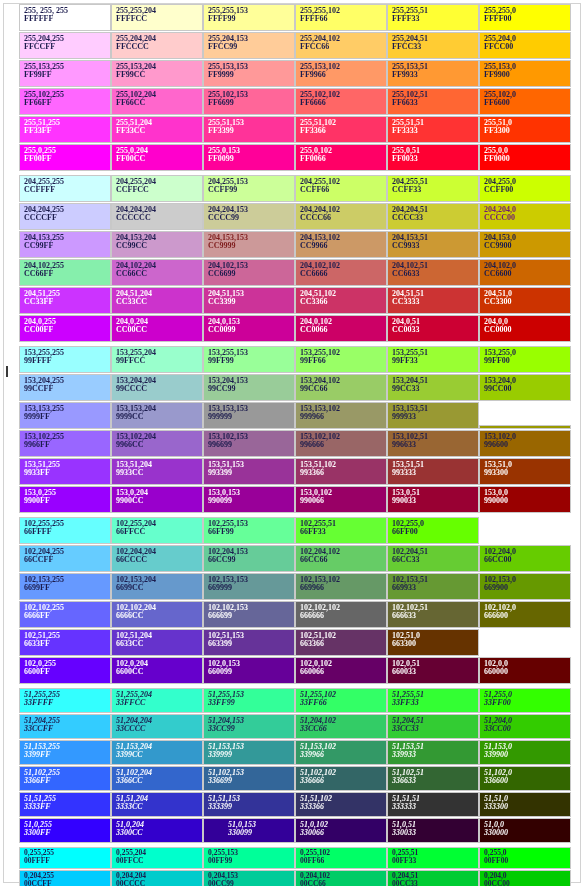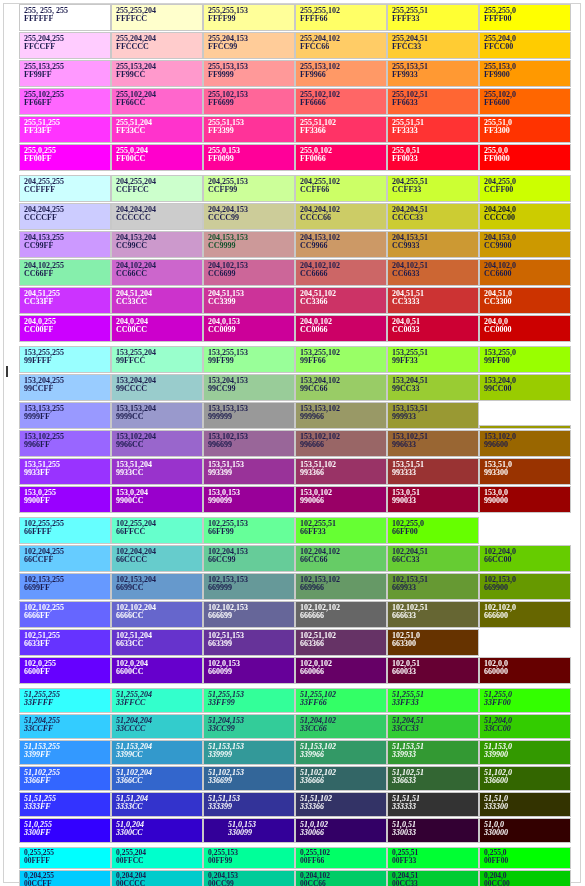--- a/index.html
+++ b/index.html
@@ -285,35 +285,35 @@
             <span class="hex">CCCC99</span>
           </div>
           <div class="cell" style="background: rgb(204, 204, 102); color: rgb(27, 27, 77); border-color: rgb(200, 200, 200);">
             <span class="rgb">204,204,102</span>
             <span class="hex">CCCC66</span>
           </div>
           <div class="cell" style="background: rgb(204, 204, 51); color: rgb(27, 27, 77); border-color: rgb(200, 200, 200);">
             <span class="rgb">204,204,51</span>
             <span class="hex">CCCC33</span>
           </div>
-          <div class="cell" style="background: rgb(204, 204, 0); color: #0f172a; border-color: rgb(200, 200, 200);">
+          <div class="cell" style="background: rgb(204, 204, 0); color: #701a75; border-color: rgb(200, 200, 200);">
             <span class="rgb">204,204,0</span>
             <span class="hex">CCCC00</span>
           </div>
         </div>
         <div class="row">
           <div class="cell" style="background: rgb(204, 153, 255); color: rgb(27, 27, 77); border-color: rgb(200, 200, 200);">
             <span class="rgb">204,153,255</span>
             <span class="hex">CC99FF</span>
           </div>
           <div class="cell" style="background: rgb(204, 153, 204); color: rgb(27, 27, 77); border-color: rgb(200, 200, 200);">
             <span class="rgb">204,153,204</span>
             <span class="hex">CC99CC</span>
           </div>
-          <div class="cell" style="background: rgb(204, 153, 153); color: #14532d; border-color: rgb(200, 200, 200);">
+          <div class="cell" style="background: rgb(204, 153, 153); color: #7f1d1d; border-color: rgb(200, 200, 200);">
             <span class="rgb">204,153,153</span>
             <span class="hex">CC9999</span>
           </div>
           <div class="cell" style="background: rgb(204, 153, 102); color: rgb(27, 27, 77); border-color: rgb(200, 200, 200);">
             <span class="rgb">204,153,102</span>
             <span class="hex">CC9966</span>
           </div>
           <div class="cell" style="background: rgb(204, 153, 51); color: rgb(27, 27, 77); border-color: rgb(200, 200, 200);">
             <span class="rgb">204,153,51</span>
             <span class="hex">CC9933</span>

